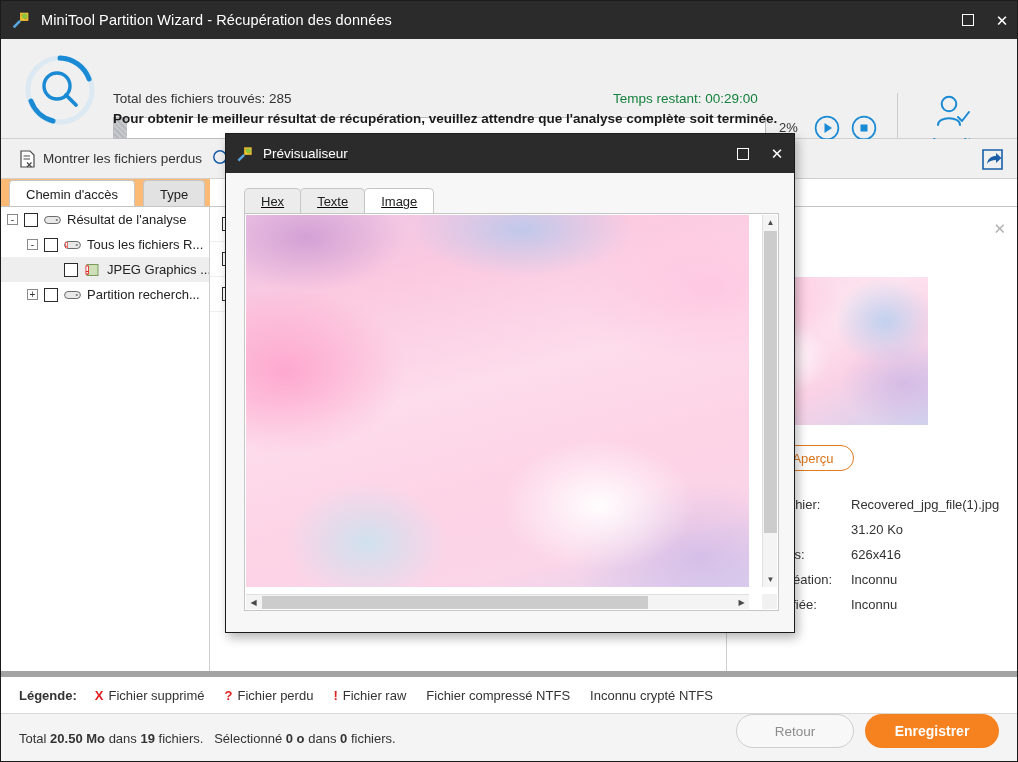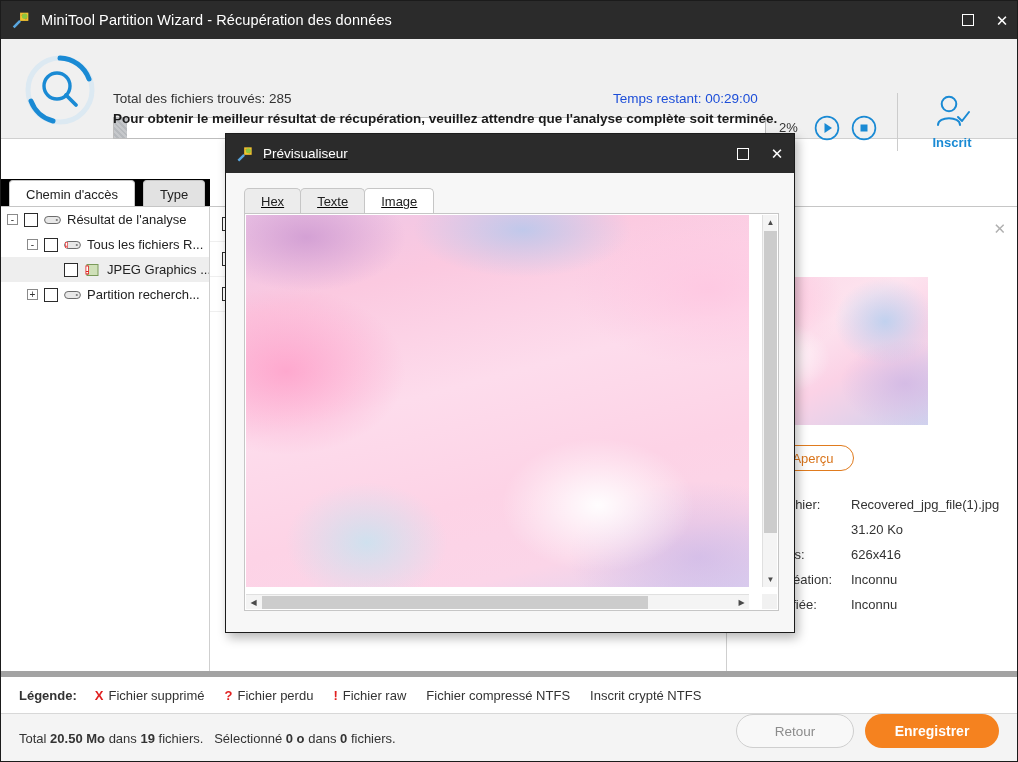--- a/index.html
+++ b/index.html
@@ -32,21 +32,21 @@
   }
   .sq { width: 12px; height: 12px; border: 1.6px solid #fff; display:block; }
 
   
   .scanhead {
     position: absolute; left: 0; top: 38px; width: 1018px; height: 100px;
     background: #f0f0f0; border-bottom: 1px solid #d0d0d0;
   }
   .scan-icon { position: absolute; left: 22px; top: 14px; width: 74px; height: 74px; }
   .found-label { position: absolute; left: 112px; top: 52px; font-size: 13.5px; color: #333; }
-  .time-label  { position: absolute; left: 612px; top: 52px; font-size: 13.5px; color: #1d4ed8; }
+  .time-label  { position: absolute; left: 612px; top: 52px; font-size: 13.5px; color: #15803d; }
   .progress-wrap {
     position: absolute; left: 112px; top: 78px; width: 653px; height: 22px;
     background: #ffffff; border: 1px solid #bdbdbd;
   }
   .progress-fill {
     height: 100%; background: #b6b9bd;
     background-image: repeating-linear-gradient(45deg, rgba(255,255,255,.22) 0 2px, rgba(0,0,0,0) 2px 4px);
   }
   .pct { position: absolute; left: 778px; top: 81px; font-size: 13px; color: #333; }
   .circbtn { position: absolute; top: 76px; width: 26px; height: 26px; }
@@ -62,21 +62,21 @@
     background: #f0f0f0; border-bottom: 1px solid #d0d0d0;
     display: flex; align-items: center;
   }
   .tb-item { display: flex; align-items: center; gap: 7px; margin-left: 18px; font-size: 13.5px; color: #333; }
   .tb-search { margin-left: 10px; }
   .tb-export { position: absolute; right: 16px; top: 10px; }
 
   
   .tabsrow {
     position: absolute; left: 0; top: 178px; width: 209px; height: 28px;
-    background: #000000; display: flex; align-items: flex-end;
+    background: #fdba74; display: flex; align-items: flex-end;
   }
   .ptab {
     height: 27px; line-height: 27px; padding: 0 16px; font-size: 13px; color: #222;
     background: #e2e2e2; border: 1px solid #c6c6c6; border-bottom: none;
     border-top-left-radius: 4px; border-top-right-radius: 4px; margin-left: 8px;
   }
   .ptab.active { background: #ffffff; border-bottom: 1px solid #fff; }
   .treepanel {
     position: absolute; left: 0; top: 205px; width: 209px; height: 465px;
     background: #ffffff; border-right: 1px solid #cfcfcf; border-top: 1px solid #c6c6c6;
@@ -265,20 +265,39 @@
         <circle cx="17" cy="9" r="7.3" fill="none" stroke="#1a8ad4" stroke-width="2"></circle>
         <path d="M6 30 C6 21 28 21 28 30" fill="none" stroke="#1a8ad4" stroke-width="2" stroke-linecap="round"></path>
         <path d="M26 22 L30 26 L37 17" fill="none" stroke="#1a8ad4" stroke-width="2" stroke-linecap="round" stroke-linejoin="round"></path>
       </svg>
       <div class="lbl">Inscrit</div>
     </div>
   </div>
 
   <div style="position:absolute;left:112px;top:110px;font-size:13.5px;font-weight:bold;color:#1b1b1b;">Pour obtenir le meilleur résultat de récupération, veuillez attendre que l'analyse complète soit terminée.</div>
 
+  <div class="toolbar">
+    <div class="tb-item">
+      <svg width="17" height="18" viewBox="0 0 17 18">
+        <path d="M2 1 L11 1 L15 5 L15 17 L2 17 Z" fill="#fff" stroke="#4a4a4a" stroke-width="1.2"></path>
+        <line x1="4.5" y1="6" x2="11" y2="6" stroke="#4a4a4a" stroke-width="1"></line>
+        <line x1="4.5" y1="9" x2="11" y2="9" stroke="#4a4a4a" stroke-width="1"></line>
+        <path d="M8 12.5 L12.5 17 M12.5 12.5 L8 17" stroke="#4a4a4a" stroke-width="1.3"></path>
+      </svg>
+      <span>Montrer les fichiers perdus</span>
+    </div>
+    <svg class="tb-search" width="19" height="19" viewBox="0 0 19 19">
+      <circle cx="8" cy="8" r="6.2" fill="none" stroke="#1a5fa8" stroke-width="1.5"></circle>
+      <line x1="12.5" y1="12.5" x2="17.5" y2="17.5" stroke="#1a5fa8" stroke-width="1.7" stroke-linecap="round"></line>
+    </svg>
+    <svg class="tb-export" width="21" height="21" viewBox="0 0 21 21">
+      <path d="M1 1 L20 1 L20 20 L1 20 Z" fill="none" stroke="#1a5fa8" stroke-width="1.6"></path>
+      <path d="M5 15 C6 8 11 7 14 7 L14 4 L19.5 9 L14 14 L14 11 C10 11 7 12 5 15 Z" fill="#1a5fa8"></path>
+    </svg>
+  </div>
 
   <div class="tabsrow">
     <div class="ptab active">Chemin d'accès</div>
     <div class="ptab">Type</div>
   </div>
 
   <div class="treepanel">
     <div id="tree-host">
         <div class="tnode" style="padding-left: 6px;">
           <span class="texp">-</span>
@@ -376,21 +395,21 @@
           <span>Fichier perdu</span>
         </span>
         <span class="lg-item">
           <span class="mk">!</span>
           <span>Fichier raw</span>
         </span>
         <span class="lg-item">
           <span>Fichier compressé NTFS</span>
         </span>
         <span class="lg-item">
-          <span>Inscrit crypté NTFS</span>
+          <span>Inconnu crypté NTFS</span>
         </span>
       </span>
   </div>
 
   <div class="statusbar">
     <span class="stxt">
       <span>Total</span>
       <b>20.50 Mo</b>
       <span>dans</span>
       <b>19</b>

